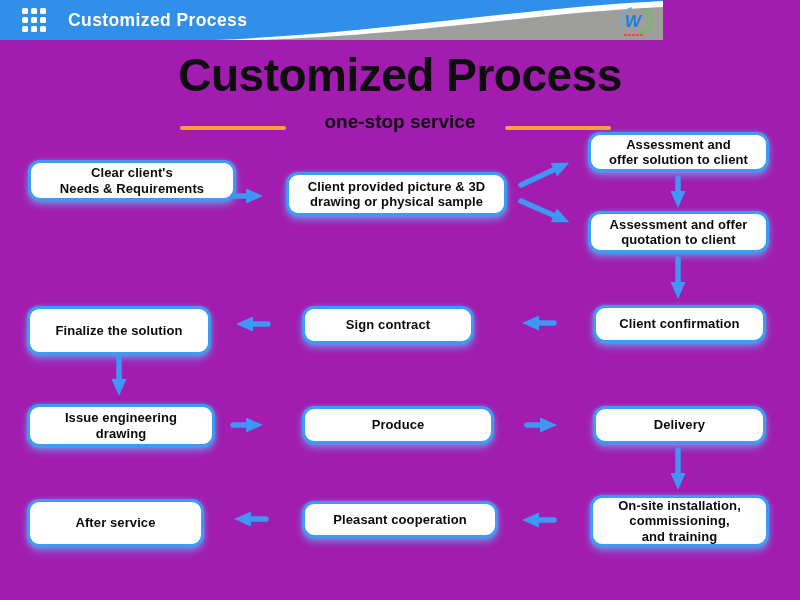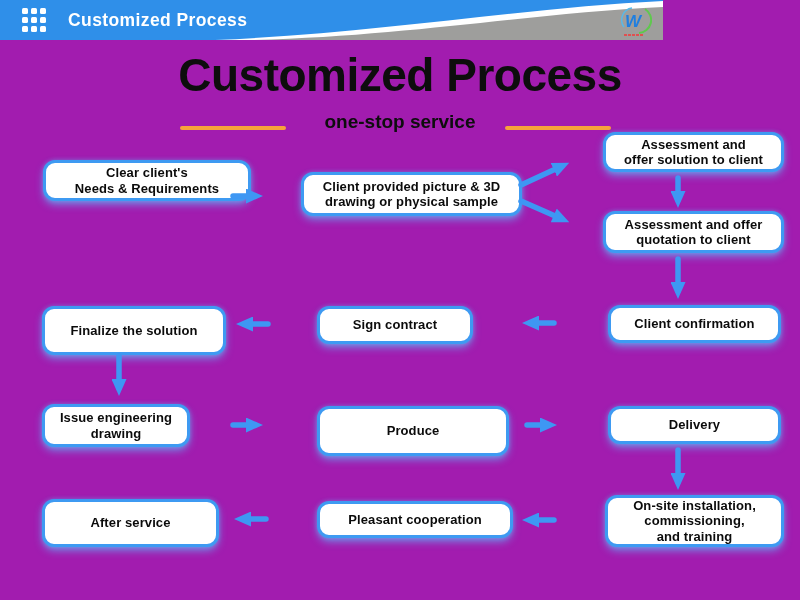--- a/index.html
+++ b/index.html
@@ -40,21 +40,20 @@
   .divider.left{left:180px;width:106px;}
   .divider.right{left:505px;width:106px;}
   
   .flowchart{position:absolute;left:0;top:0;width:800px;height:600px;}
   .box{
     position:absolute;background:#fff;border:3px solid var(--accent-blue);border-radius:12px;
     display:flex;align-items:center;justify-content:center;text-align:center;
     font-weight:bold;font-size:13px;line-height:1.18;white-space:pre-line;
     color:#0B0B0B;box-sizing:border-box;padding:2px 6px;letter-spacing:.1px;
     box-shadow:0 4px 8px -1px rgba(100,170,245,.85),0 0 4px rgba(100,170,245,.45);
-    margin-left:15px;
   }
   .arrows{position:absolute;left:0;top:0;pointer-events:none;}
 </style>
 </head>
 <body>
 
 <div class="slide">
 
   <div class="topbar">
     <svg class="swoosh" width="663" height="40" viewBox="0 0 663 40">
@@ -97,25 +96,25 @@
 
     <div class="box" style="left:28px;top:160px;width:208px;height:41px">Clear client's
 Needs &amp; Requirements</div>
     <div class="box" style="left:286px;top:172px;width:221px;height:44px">Client provided picture &amp; 3D
 drawing or physical sample</div>
     <div class="box" style="left:588px;top:132px;width:181px;height:40px">Assessment and
 offer solution to client</div>
     <div class="box" style="left:588px;top:211px;width:181px;height:42px">Assessment and offer
 quotation to client</div>
     <div class="box" style="left:593px;top:305px;width:173px;height:38px">Client confirmation</div>
-    <div class="box" style="left:302px;top:306px;width:156px;height:38px">Sign contract</div>
+    <div class="box" style="left:302px;top:306px;width:172px;height:38px">Sign contract</div>
     <div class="box" style="left:27px;top:306px;width:184px;height:49px">Finalize the solution</div>
-    <div class="box" style="left:27px;top:404px;width:148px;height:43px">Issue engineering
+    <div class="box" style="left:27px;top:404px;width:188px;height:43px">Issue engineering
 drawing</div>
-    <div class="box" style="left:302px;top:406px;width:192px;height:50px">Produce</div>
+    <div class="box" style="left:302px;top:406px;width:192px;height:38px">Produce</div>
     <div class="box" style="left:593px;top:406px;width:173px;height:38px">Delivery</div>
     <div class="box" style="left:590px;top:495px;width:179px;height:52px">On-site installation,
 commissioning,
 and training</div>
     <div class="box" style="left:302px;top:501px;width:196px;height:37px">Pleasant cooperation</div>
     <div class="box" style="left:27px;top:499px;width:177px;height:48px">After service</div>
 
     <svg class="arrows" width="800" height="600" viewBox="0 0 800 600">
       <defs>
         <marker id="ah" markerUnits="userSpaceOnUse" markerWidth="17" markerHeight="15" refX="9" refY="7.5" orient="auto">

